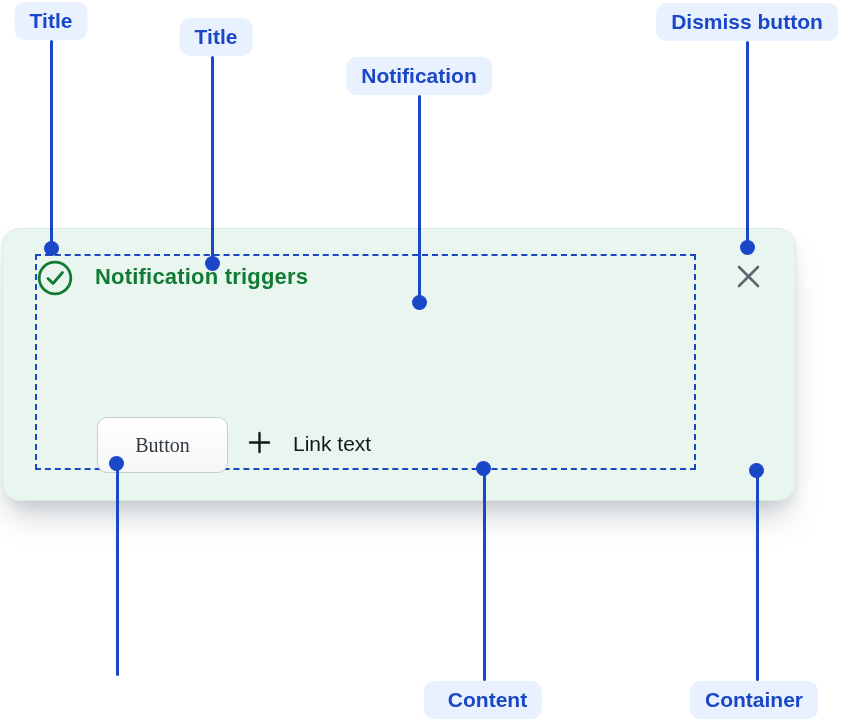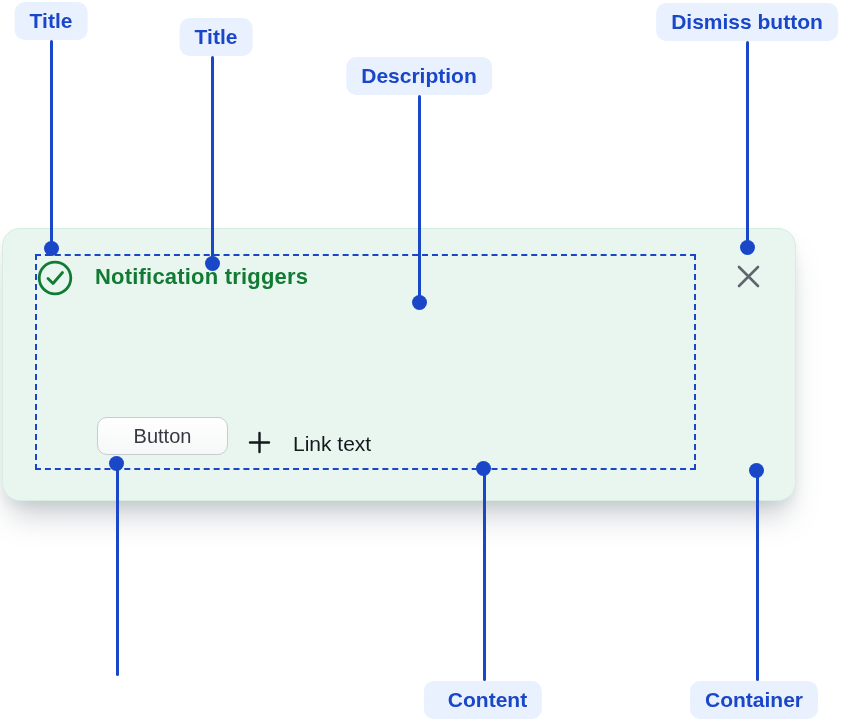--- a/index.html
+++ b/index.html
@@ -47,26 +47,26 @@
     position: absolute;
     left: 95px; top: 306px;
     font-size: 21px;
     line-height: 36px;
     color: #434B56;
     white-space: nowrap;
   }
   .action-button {
     position: absolute;
     left: 97px; top: 417px;
-    width: 131px; height: 38px;
+    width: 131px; height: 56px;
     background: linear-gradient(#FFFFFF, #F6F7F8);
     border: 1.5px solid #C7CCD2;
     border-radius: 10px;
     display: flex; align-items: center; justify-content: center;
-    font-family: Liberation Sans, sans-serif;
+    font-family: Liberation Serif, serif;
     font-size: 20px;
     color: #343A41;
     cursor: pointer;
   }
   .action-link {
     position: absolute;
     left: 248px; top: 424px;
     height: 40px;
     display: flex; align-items: center;
     gap: 22px;
@@ -185,21 +185,21 @@
   </button>
 
   <div class="pill pill-icon">Title</div>
   <div class="cline line-icon"></div>
   <div class="cdot dot-icon"></div>
 
   <div class="pill pill-title">Title</div>
   <div class="cline line-title"></div>
   <div class="cdot dot-title"></div>
 
-  <div class="pill pill-desc">Description</div>
+  <div class="pill pill-desc">Notification</div>
   <div class="cline line-desc"></div>
   <div class="cdot dot-desc"></div>
 
   <div class="pill pill-dismiss">Dismiss button</div>
   <div class="cline line-dismiss"></div>
   <div class="cdot dot-dismiss"></div>
 
   <div class="cline line-actions"></div>
   <div class="cdot dot-actions"></div>
 

